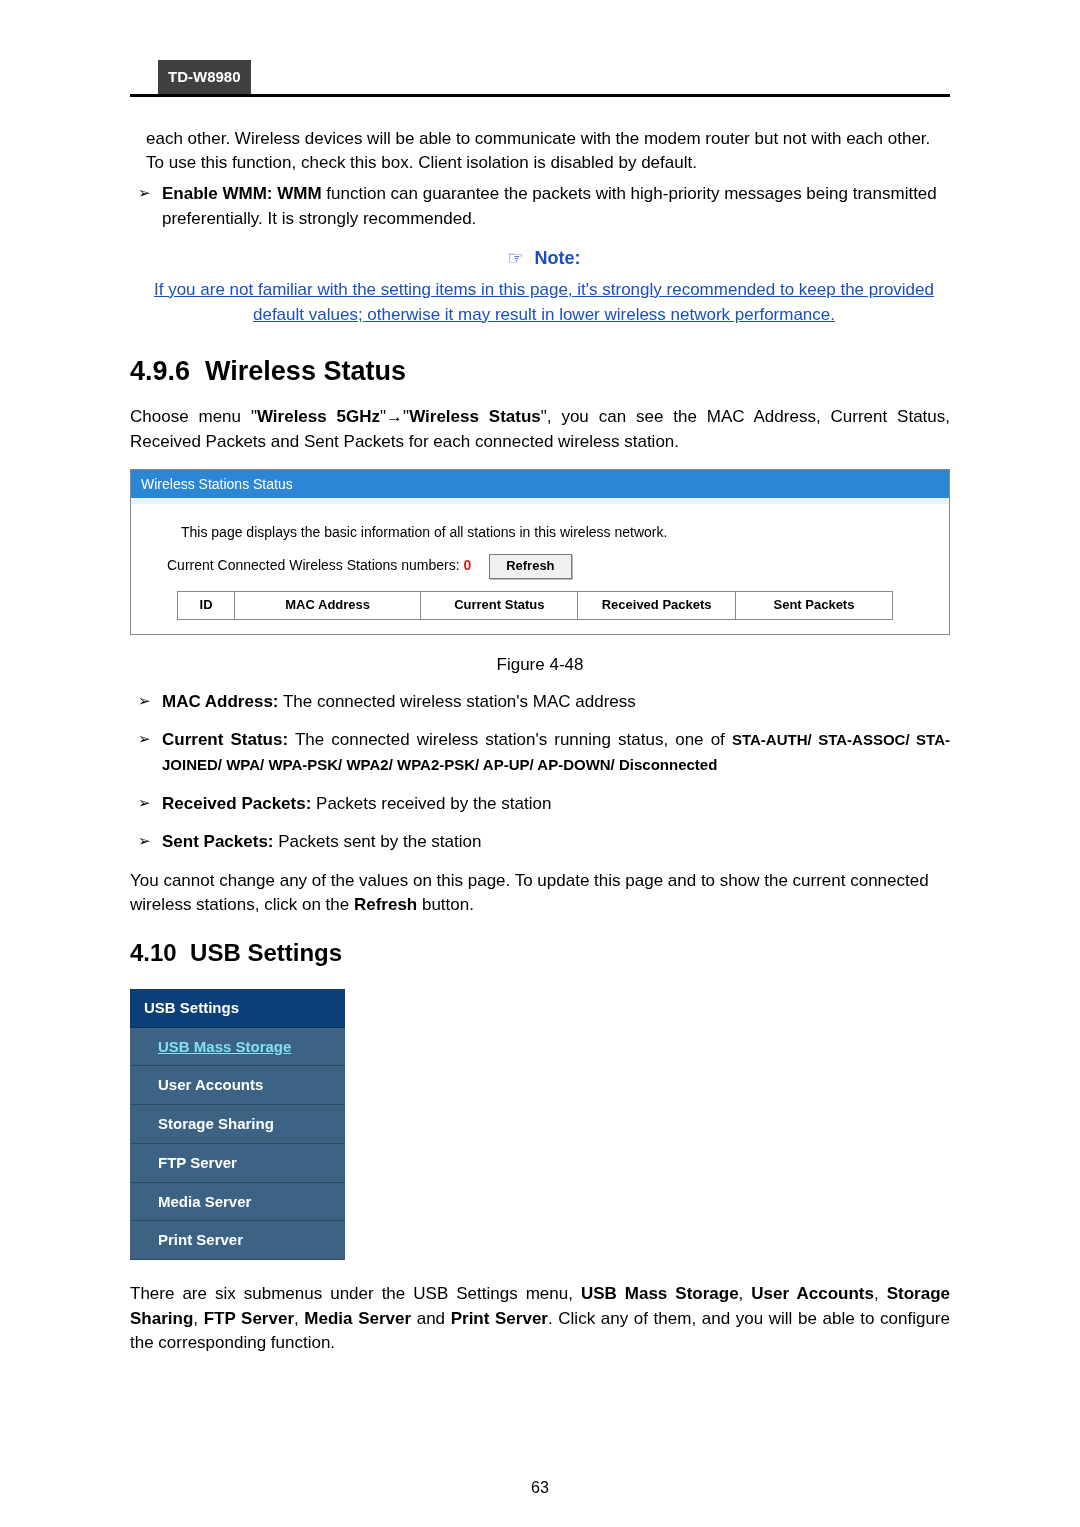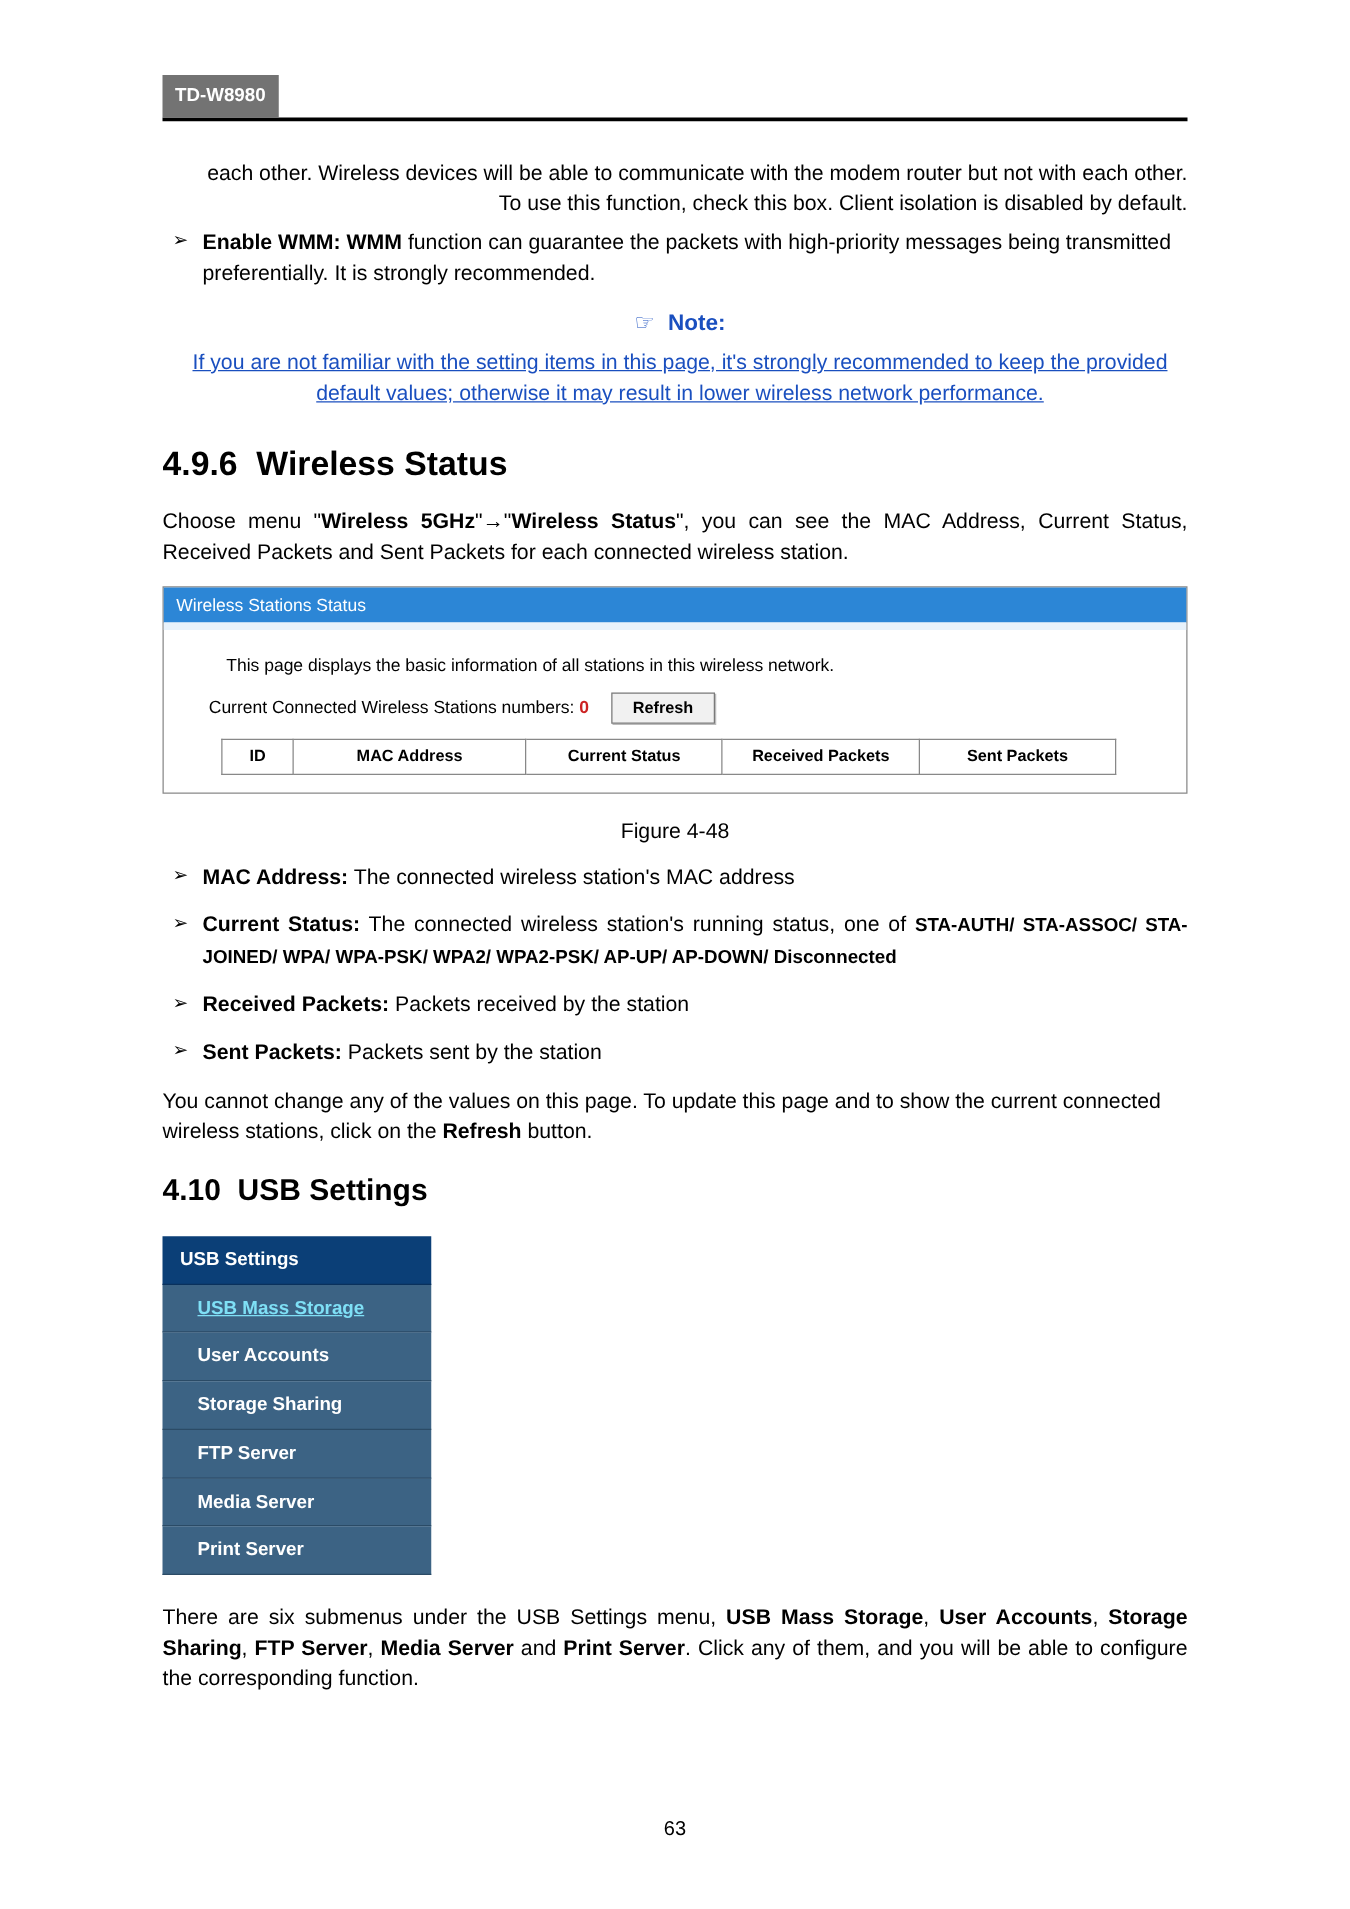--- a/index.html
+++ b/index.html
@@ -15,33 +15,34 @@
     line-height: 1.45;
   }
   .header-bar {
     border-bottom: 3px solid #000;
     padding-bottom: 0;
     margin-bottom: 30px;
     display: flex;
     align-items: stretch;
   }
   .model-box {
-    background: #737373;
+    background: #404040;
     color: #fff;
     font-weight: bold;
     padding: 6px 10px;
     font-size: 15px;
     display: inline-block;
+    margin-left: 28px;
   }
   .guide-title {
     font-weight: bold;
     padding: 6px 0 6px 12px;
     font-size: 15px;
   }
-  .indent1 { margin-left: 28px; text-align: right; }
+  .indent1 { margin-left: 16px; }
   .bullet-row { display: flex; margin: 6px 0 14px 8px; }
   .bullet-row .arw { width: 24px; flex: none; font-size: 15px; }
   .bullet-row .txt { flex: 1; }
   .note-icon {
     color: #1a4fbf;
     font-weight: normal;
     font-size: 18px;
     margin-right: 6px;
   }
   .note-label {
@@ -129,21 +130,21 @@
     padding: 8px 14px 8px 28px;
     border-bottom: 1px solid #2b4b66;
     cursor: pointer;
   }
   .usb-menu .item.active {
     color: #7fe0f6;
     text-decoration: underline;
   }
   .page-number {
     position: absolute;
-    bottom: 52px;
+    bottom: 28px;
     left: 0; right: 0;
     text-align: center;
     font-size: 16px;
   }
   b { font-weight: bold; }
   .red0 { color: #c22; font-weight: bold; }
 </style>
 </head>
 <body>
 

